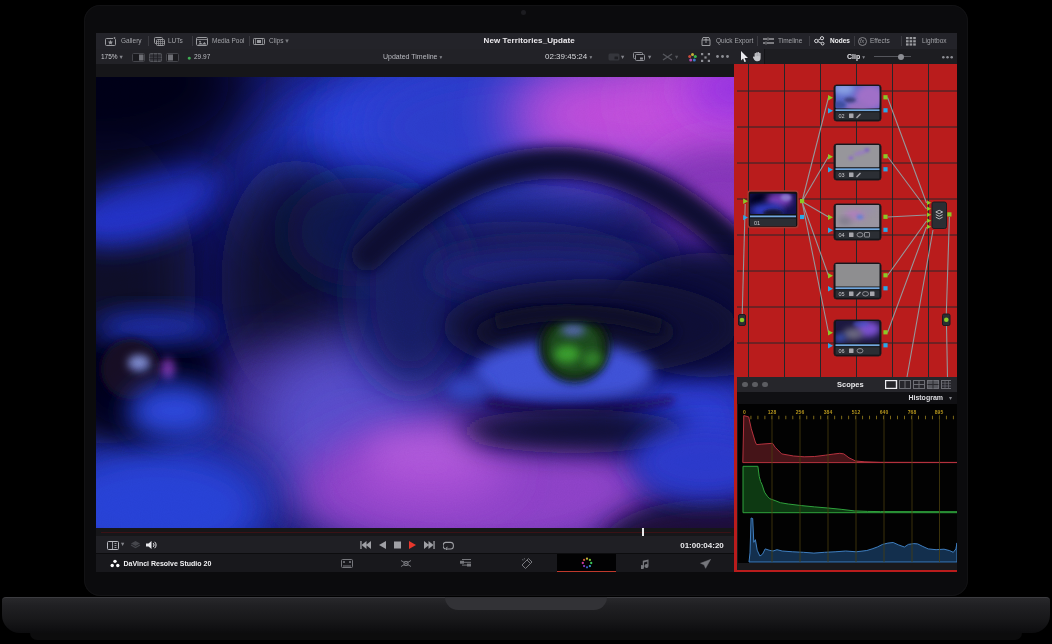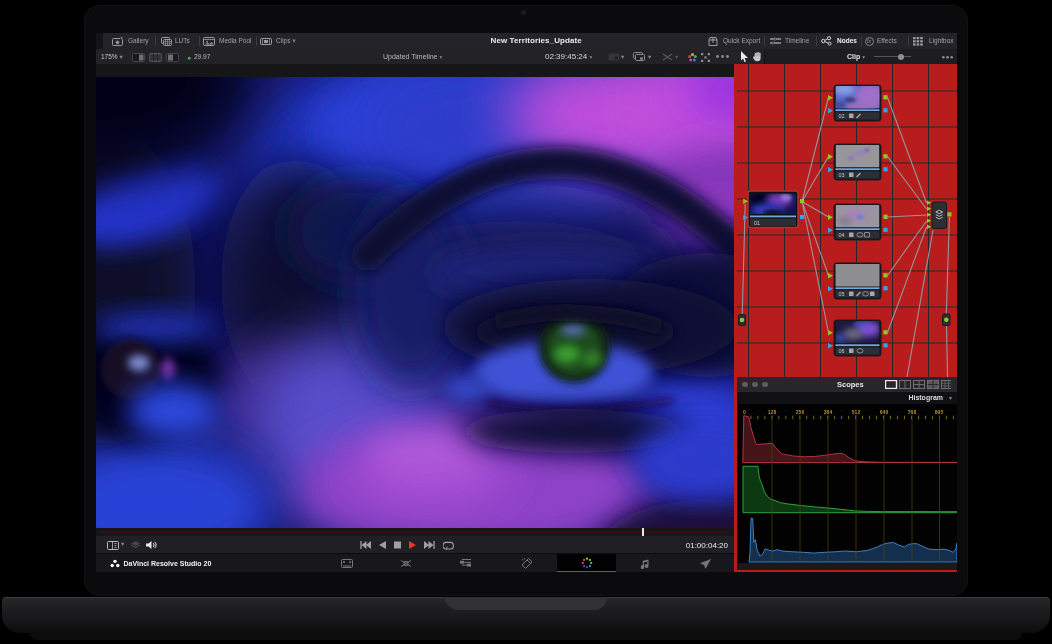--- a/index.html
+++ b/index.html
@@ -7,21 +7,21 @@
   font-family:"Liberation Sans", sans-serif; }
 #stage { position:absolute; top:0; left:0; width:1052px; height:644px; background:#000; }
 #lid { position:absolute; left:84px; top:5px; width:884px; height:591px;
   background:#0b0b0d; border-radius:16px; box-shadow: inset 0 0 0 1px #121214; }
 #cam { position:absolute; left:521px; top:10px; width:5px; height:5px; border-radius:50%;
   background:#1c1c20; }
 #screen { position:absolute; left:96px; top:33px; width:861px; height:539px;
   background:#141416; overflow:hidden; }
 .abs { position:absolute; }
 
-#row1 { position:absolute; left:0; top:0; width:861px; height:16px; background:#232329;margin-left:7px; }
+#row1 { position:absolute; left:0; top:0; width:861px; height:16px; background:#232329; }
 #row1 .btn { position:absolute; top:0; height:16px; line-height:16px; color:#a2a3a8;
   font-size:6.5px; white-space:nowrap; }
 #row1 .sep { position:absolute; top:3px; width:1px; height:10px; background:#3a3a40; }
 #title { position:absolute; left:387.5px; top:0; width:200px; height:16px; line-height:16px;
   color:#eceaee; font-size:8px; font-weight:bold; letter-spacing:0.1px; }
 
 #row2 { position:absolute; left:0; top:16px; width:861px; height:15px; background:#1d1d21; }
 #row2light { position:absolute; left:0; top:0; width:669px; height:15px; background:#222227; border-right:1px solid #141417; }
 #row2 .t { position:absolute; top:0; height:15px; line-height:15px; font-size:6.5px; color:#b9bac0; white-space:nowrap; }
 
@@ -303,21 +303,21 @@
             <path d="M0 0 L7 4 L0 8 Z" fill="#e8372c"></path>
           </svg>
         <svg class="ic" style="left:328px;top:5px" width="11" height="8" viewBox="0 0 11 8">
             <rect x="9.4" y="0" width="1.3" height="8" fill="#9fa0a5"></rect>
             <path d="M0 0 L5 4 L0 8 Z M4.5 0 L9.5 4 L4.5 8 Z" fill="#9fa0a5"></path>
           </svg>
         <svg class="ic" style="left:347px;top:4.5px" width="11" height="9" viewBox="0 0 11 9">
             <path d="M3.2 8 h4.4 a2.8 3.3 0 0 0 0 -6.6 h-5 a2.8 3.3 0 0 0 -0.5 6.5" fill="none" stroke="#9fa0a5" stroke-width="1.1"></path>
             <path d="M4.4 5.8 L2.6 8.1 L4.6 9.4" fill="none" stroke="#9fa0a5" stroke-width="1"></path>
           </svg>
-        <div class="abs" style="left:580px;top:5px;width:52px;text-align:right;font-size:8px;font-weight:normal;color:#e9e9ec">01:00:04:20</div>
+        <div class="abs" style="left:580px;top:5px;width:52px;text-align:center;font-size:8px;font-weight:bold;color:#e9e9ec">01:00:04:20</div>
       </div>
       <div id="pagebar">
         <svg class="ic" style="left:14px;top:5px" width="10" height="9" viewBox="0 0 11 10">
             <circle cx="5.5" cy="2.6" r="1.9" fill="#fff"></circle>
             <circle cx="2.4" cy="7.2" r="1.9" fill="#fff"></circle>
             <circle cx="8.6" cy="7.2" r="1.9" fill="#fff"></circle>
           </svg>
         <div class="abs" style="left:27.5px;top:6px;font-size:7px;font-weight:bold;color:#f2f2f4">DaVinci Resolve Studio 20</div>
         <svg class="ic" style="left:245px;top:5px" width="12" height="9" viewBox="0 0 12 9">
             <rect x="0.5" y="0.5" width="11" height="8" rx="1" fill="none" stroke="#76777c"></rect>

